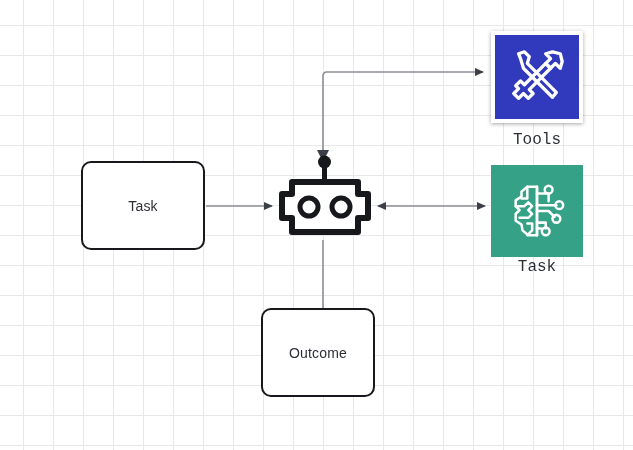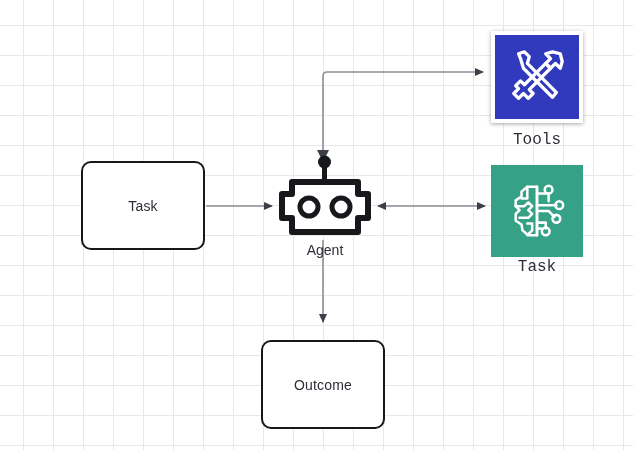--- a/index.html
+++ b/index.html
@@ -42,21 +42,21 @@
     justify-content: center;
   }
   .node-box .box-label {
     font-family: "Liberation Sans", sans-serif;
     font-size: 14px;
     color: #2c2f36;
     letter-spacing: 0.2px;
   }
 
   #task-box  { left: 81px;  top: 161px; width: 124px; height: 89px; }
-  #outcome-box { left: 261px; top: 340px; width: 124px; height: 89px; }
+  #outcome-box { left: 261px; top: 308px; width: 114px; height: 89px; }
 
   
   .icon-tile {
     position: absolute;
     box-sizing: border-box;
     width: 92px;
     height: 92px;
     display: flex;
     align-items: center;
     justify-content: center;
@@ -154,21 +154,20 @@
 
       <circle cx="54.5" cy="12" r="6.5" fill="#16181c"></circle>
 
       <path d="M22,32 L88,32 L88,44 L98,44 L98,68 L88,68 L88,82 L22,82
                L22,68 L12,68 L12,44 L22,44 Z" fill="#ffffff" stroke="#16181c" stroke-width="6" stroke-linejoin="round"></path>
 
       <circle cx="39" cy="57" r="9" fill="#ffffff" stroke="#16181c" stroke-width="5"></circle>
       <circle cx="71" cy="57" r="9" fill="#ffffff" stroke="#16181c" stroke-width="5"></circle>
     </svg>
   </div>
-  <div id="agent-caption">Agent</div>
 
   <div class="icon-tile" id="tools-tile">
     <svg width="62" height="62" viewBox="0 0 64 64" xmlns="http://www.w3.org/2000/svg">
       <g fill="none" stroke="#ffffff" stroke-width="3.4" stroke-linejoin="round" stroke-linecap="round">
 
         <path d="M13,54 L8,49 L13,44 L10,41 L15,36 L19,40
                  L41,18 L46,23 L24,45 L28,49 L23,54 L18,49 Z"></path>
 
         <path d="M46,23 L41,18 L46,13 L41,8 L48,6 L56,8 L58,16 L56,23 L51,18 Z"></path>
 

